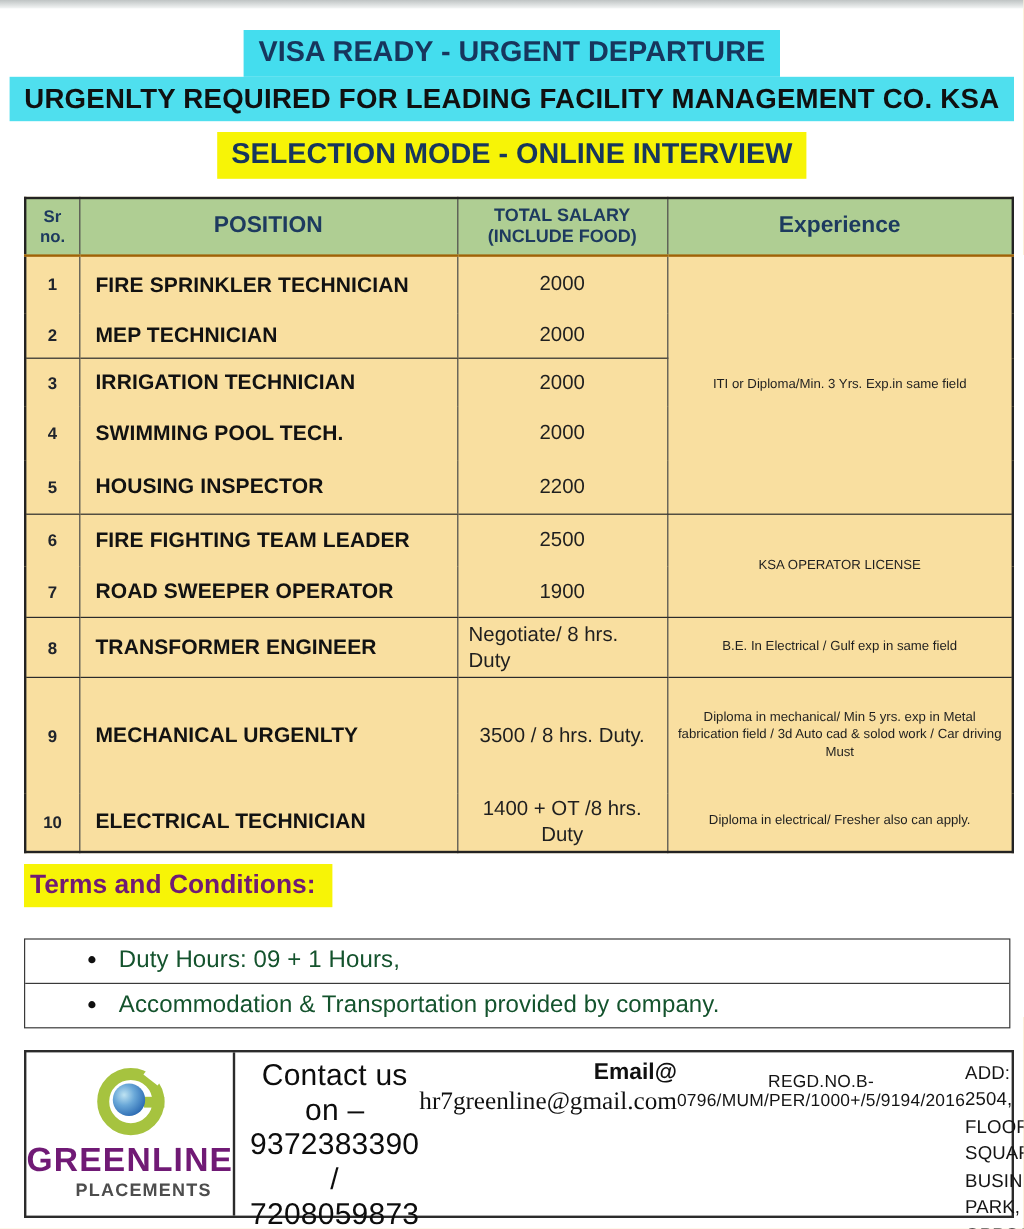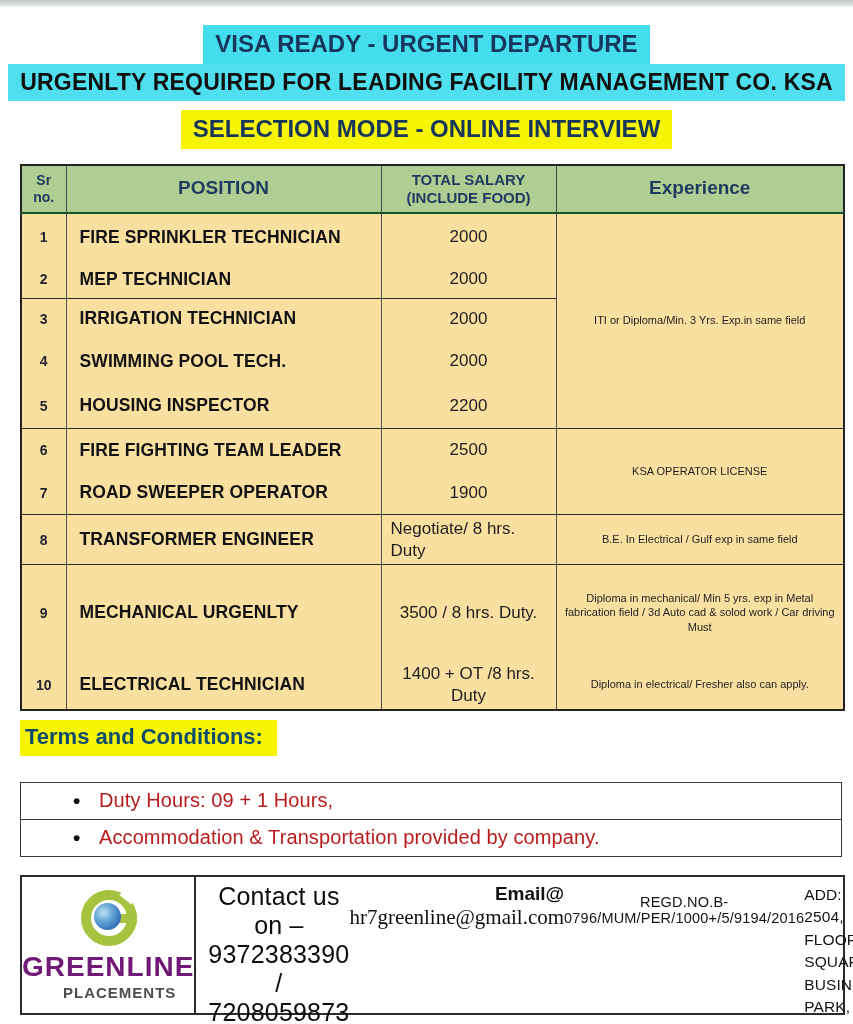--- a/index.html
+++ b/index.html
@@ -18,42 +18,42 @@
   .banner3{background:#f7f406;color:#17365d;font-size:24px;font-weight:600;margin-top:9px;}
 
   
   .tbl-wrap{margin:15px 10px 0 20px;}
   table.tbl{border-collapse:collapse;table-layout:fixed;width:823px;
     border:2px solid #232323;background:#f9dfa0;}
   .tbl col.c-sr{width:45px;} .tbl col.c-pos{width:315px;}
   .tbl col.c-sal{width:175px;} .tbl col.c-exp{width:288px;}
   .tbl th,.tbl td{border-left:1.5px solid #4a4a4a;padding:2px 6px;vertical-align:middle;}
   .tbl th:first-child,.tbl td.cell-sr{border-left:none;}
-  .tbl thead th{background:#afce93;color:#1d3a5f;border-bottom:2px solid #14532d;
+  .tbl thead th{background:#afce93;color:#1d3a5f;border-bottom:2px solid #a16207;
     font-weight:700;text-align:center;line-height:1.2;}
   th.h-sr{color:#843c32;font-size:14px;}
   th.h-pos,th.h-exp{font-size:19px;}
   th.h-sal{font-size:15px;}
   td.cell-sr{text-align:center;font-weight:700;font-size:14px;color:#20242c;}
   td.cell-pos{font-weight:700;font-size:17.5px;color:#121212;padding-left:13px;letter-spacing:.1px;}
   td.cell-sal{text-align:center;font-size:17px;color:#1f1f1f;line-height:1.3;}
   td.cell-sal.left{text-align:left;padding-left:9px;}
   td.cell-exp{text-align:center;font-size:11px;color:#1f1f1f;line-height:1.35;padding:3px 8px;}
   tr.sep td{border-bottom:1.6px solid #2b2b2b;}
   td.sep-b{border-bottom:1.6px solid #2b2b2b;}
 
   
   .terms-heading-row{margin:9px 0 0 20px;}
-  .terms-heading{display:inline-block;background:#f7f406;color:#0c4a6e;
+  .terms-heading{display:inline-block;background:#f7f406;color:#701a75;
     font-size:22px;font-weight:700;padding:4px 14px 6px 5px;}
   .terms-box{margin:26px 10px 0 20px;width:820px;border:1.6px solid #3a3a3a;background:#fff;}
   .terms-item{display:flex;align-items:center;padding:6px 0;}
   .terms-item + .terms-item{border-top:1.4px solid #3a3a3a;}
   .terms-bullet{width:26px;margin-left:52px;font-size:21px;font-weight:700;color:#101010;}
-  .terms-text{font-size:20px;color:#b91c1c;font-weight:500;letter-spacing:.1px;}
+  .terms-text{font-size:20px;color:#14532d;font-weight:500;letter-spacing:.1px;}
 
   
   .footer-box{position:absolute;left:20px;top:875px;width:821px;height:136px;
     border:2px solid #2b2b2b;display:flex;background:#fff;}
   .footer-left{width:226px;border-right:2px solid #2b2b2b;display:flex;
     flex-direction:column;align-items:center;justify-content:center;padding:4px 0;}
   .logo-mark{position:relative;width:60px;height:60px;margin-bottom:4px;}
   .logo-ring{position:absolute;left:3px;top:1px;width:36px;height:36px;
     border:10px solid #a6c33f;border-radius:50%;}
   .logo-gap{position:absolute;right:2px;top:2px;width:15px;height:10px;background:#ffffff;

